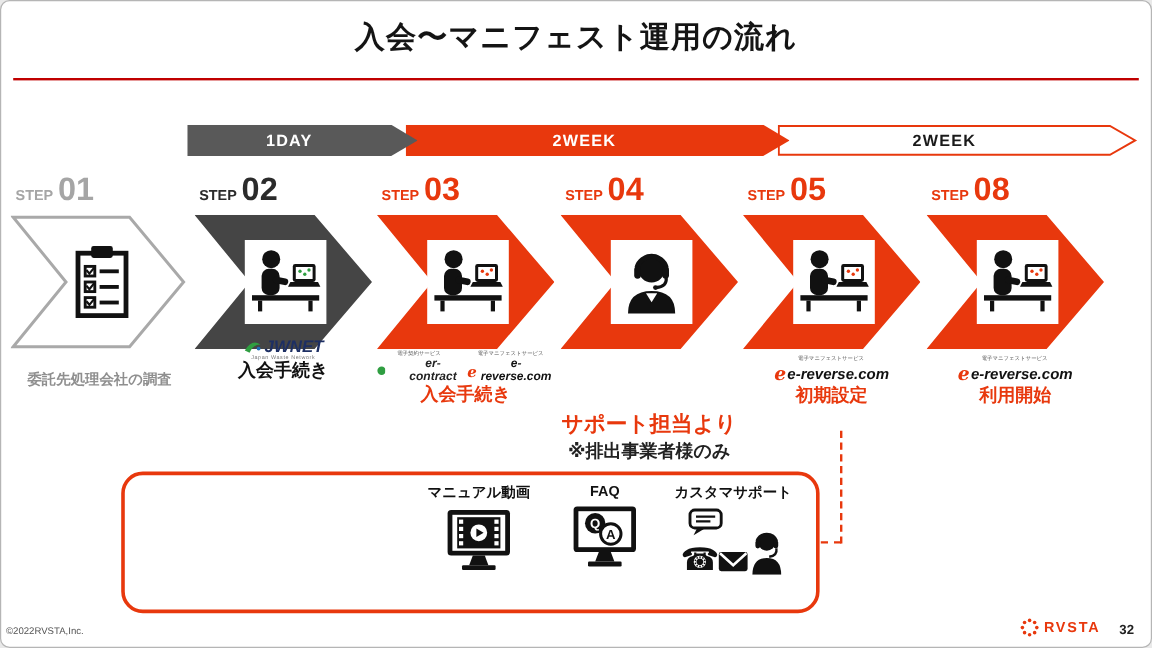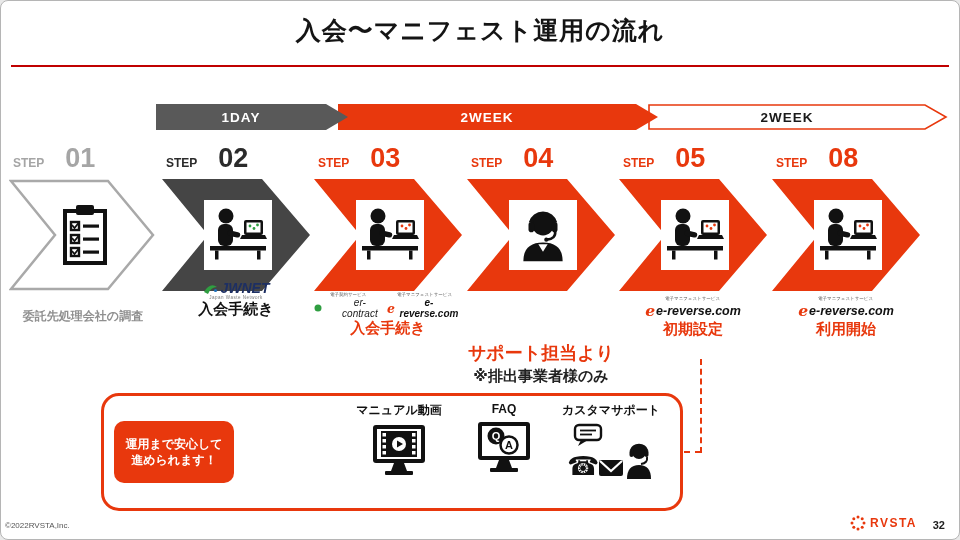--- a/index.html
+++ b/index.html
@@ -16,21 +16,21 @@
     justify-content:center;font-weight:bold;font-size:13.5px;letter-spacing:1px;color:#fff;}
   .tl-gray{left:155px;width:192px;background:#595959;z-index:3;
     clip-path:polygon(0px 0px,170px 0px,192px 13px,170px 26px,0px 26px);}
   .tl-red{left:337px;width:320px;background:#e8380d;z-index:2;
     clip-path:polygon(0px 0px,298px 0px,320px 13px,298px 26px,0px 26px);}
   .tl-outline-wrap{position:absolute;left:647px;top:103px;width:300px;height:26px;z-index:1;}
   .tl-outline-wrap svg{position:absolute;left:0;top:0;}
   .tl-outline-wrap .tl-label{color:#1a1a1a;}
   
   .cell{position:absolute;top:140px;width:150px;height:250px;}
-  .head{position:absolute;top:4px;left:4px;display:flex;align-items:baseline;gap:21px;line-height:1;}
+  .head{position:absolute;top:4px;left:4px;display:flex;align-items:baseline;gap:4px;line-height:1;}
   .head-label{font-size:12px;font-weight:bold;}
   .head-num{font-size:27px;font-weight:bold;}
   .head.gray{color:#a5a5a5;} .head.dark{color:#2b2b2b;} .head.red{color:#e8380d;}
   .chev{position:absolute;top:38px;left:0;width:148px;height:112px;
     clip-path:polygon(0px 0px,100px 0px,148px 56px,100px 112px,0px 112px,46px 56px);}
   .chev.fill-dark{background:#454545;} .chev.fill-red{background:#e8380d;}
   .chev-outline{position:absolute;top:38px;left:0;}
   .icon-box{position:absolute;left:42px;top:59px;width:68px;height:70px;background:#fff;
     display:flex;align-items:center;justify-content:center;}
   .icon-box.bare{background:transparent;left:30px;width:92px;}
@@ -38,21 +38,21 @@
   .cap-main{font-size:15px;font-weight:bold;line-height:1.2;}
   .cap-main.sm{font-size:18px;line-height:1.25;margin-top:45px;}
   .red-text{color:#e8380d;} .dark-text{color:#111;} .gray-text{color:#8f8f8f;font-size:12px;}
   .note{font-size:15px;color:#222;font-weight:bold;margin-top:2px;}
   .jwnet{display:flex;align-items:center;justify-content:center;gap:3px;}
   .jwnet-text{font-size:14px;font-weight:bold;font-style:italic;color:#1d2f63;}
   .jwnet-sub{font-size:4.5px;color:#777;letter-spacing:.5px;margin-top:-1px;}
   .logo-row{display:flex;justify-content:center;align-items:flex-end;gap:4px;}
   .logo-col{display:flex;flex-direction:column;align-items:center;}
   .logo-tag{font-size:5px;color:#555;white-space:nowrap;transform:scale(.9);}
-  .erc-name{font-size:10px;font-weight:normal;font-style:italic;color:#222;display:flex;align-items:center;gap:15px;}
+  .erc-name{font-size:10px;font-weight:bold;font-style:italic;color:#222;display:flex;align-items:center;gap:15px;}
   .erev-name{font-size:10px;font-weight:bold;font-style:italic;color:#111;display:flex;align-items:center;}
   .erev-name.big{font-size:12.5px;}
   .erev-e{color:#e8380d;font-weight:bold;font-style:italic;font-size:1.25em;margin-right:1px;
     font-family:"DejaVu Serif","Liberation Serif",serif;}
   
   .support{position:absolute;left:100px;top:392px;width:582px;height:118px;background:#fff;
     border:3px solid #e8380d;border-radius:18px;box-sizing:border-box;}
   .badge{position:absolute;left:10px;top:25px;width:120px;height:62px;background:#e8380d;
     border-radius:10px;color:#fff;font-size:12px;font-weight:bold;display:flex;
     flex-direction:column;align-items:center;justify-content:center;gap:4px;line-height:1;}
@@ -286,24 +286,20 @@
         </div>
       </div>
       <div class="cap-main red-text">利用開始</div>
     </div>
   </div>
 
   <div class="dash-v"></div>
   <div class="dash-h"></div>
 
   <div class="support">
-    <div class="badge">
-      <span>運用まで安心して</span>
-      <span>進められます！</span>
-    </div>
 
 
     <div class="sup-item" style="left:240px">
       <div class="sup-label">マニュアル動画</div>
       <svg class="sup-icon" width="58" height="54" viewBox="0 0 58 54">
         <rect x="3" y="2" width="52" height="38" rx="3" fill="#111"></rect>
         <rect x="7" y="6" width="44" height="30" fill="#fff"></rect>
         <rect x="11" y="8" width="36" height="26" fill="#111"></rect>
         <rect x="12.5" y="10" width="3.5" height="3.5" fill="#fff"></rect>
           <rect x="12.5" y="16" width="3.5" height="3.5" fill="#fff"></rect>

